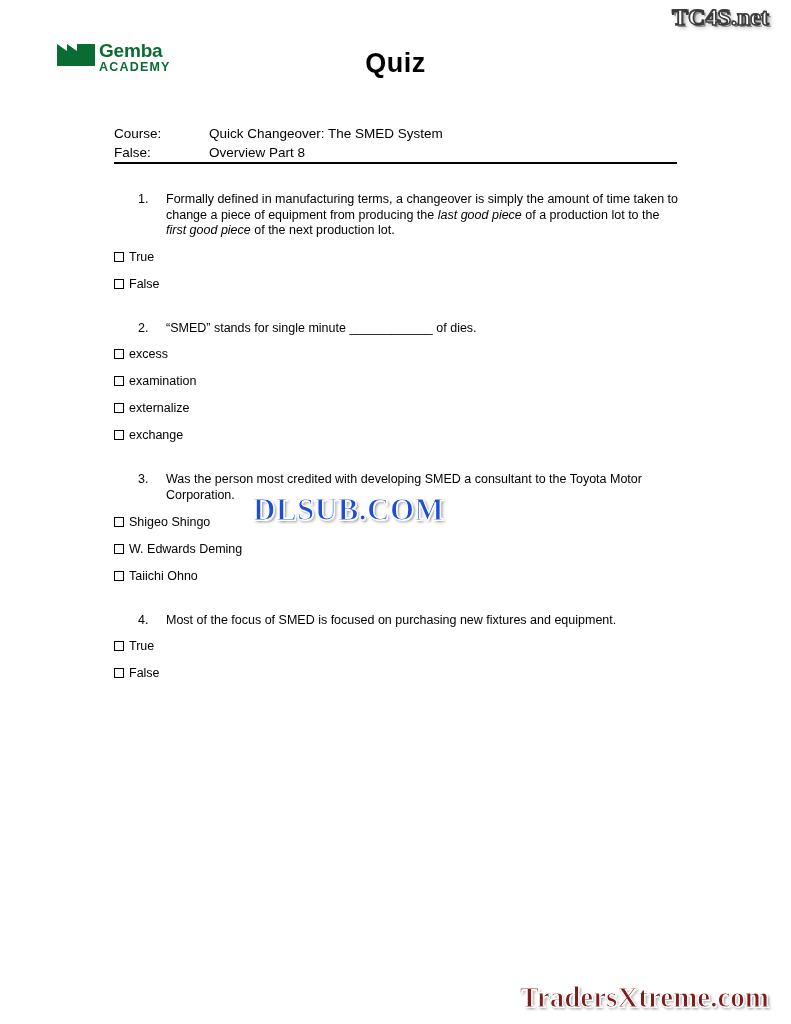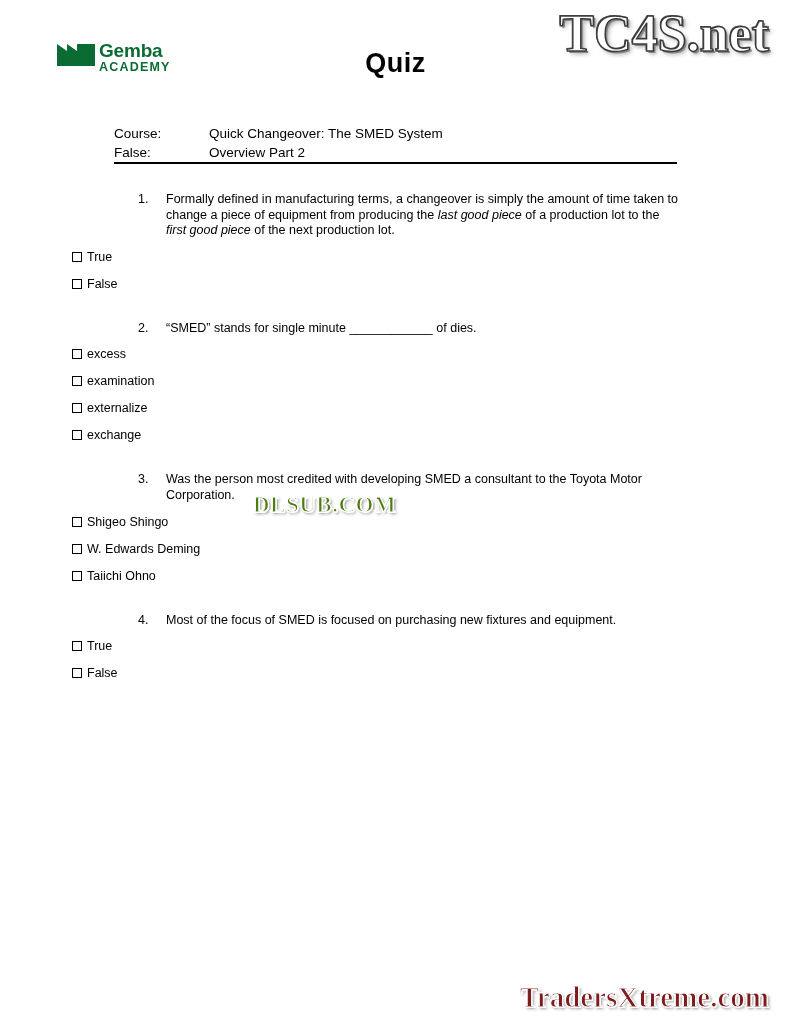--- a/index.html
+++ b/index.html
@@ -22,38 +22,38 @@
     background: #ffffff;
   }
 
   
   .wm-topright {
     position: absolute;
     top: 4px;
     right: 22px;
     font-family: "Liberation Serif", serif;
     font-weight: bold;
-    font-size: 52px;
+    font-size: 24px;
     color: #ffffff;
     -webkit-text-stroke: 1.5px #3a3a3a;
     text-shadow:
        2px 2px 0 #888,
       -1px -1px 0 #555,
        3px 3px 4px rgba(0,0,0,0.35);
     letter-spacing: 0px;
     white-space: nowrap;
   }
   .wm-center {
     position: absolute;
     top: 492px;
     left: 253px;
     font-family: "Liberation Serif", serif;
     font-weight: bold;
-    font-size: 23px;
-    color: #4d7c0f;
+    font-size: 31px;
+    color: #1d4ed8;
     -webkit-text-stroke: 1.2px #ffffff;
     text-shadow:
        1px 1px 0 #ffffff,
       -1px -1px 0 #ffffff,
        2px 2px 3px rgba(0,0,0,0.45);
     white-space: nowrap;
     letter-spacing: 0.5px;
   }
   .wm-bottom {
     position: absolute;
@@ -167,21 +167,21 @@
     line-height: 15.6px;
   }
   .q-text {
     font-size: 12.5px;
     line-height: 15.6px;
   }
   .q-text i { font-style: italic; }
 
   .options {
     margin-top: 11px;
-    padding-left: 72px;
+    padding-left: 114px;
   }
   .opt {
     display: flex;
     align-items: flex-start;
     margin-bottom: 13px;
   }
   .checkbox {
     width: 10px;
     height: 10px;
     border: 1px solid #000000;
@@ -211,21 +211,21 @@
 
   <div class="doc-title">Quiz</div>
 
   <div class="meta">
     <div class="meta-row">
       <div class="meta-label">Course:</div>
       <div class="meta-value">Quick Changeover: The SMED System</div>
     </div>
     <div class="meta-row">
       <div class="meta-label">False:</div>
-      <div class="meta-value">Overview Part 2</div>
+      <div class="meta-value">Overview Part 8</div>
     </div>
   </div>
   <div class="meta-rule"></div>
 
   <div class="questions">
       <div class="q">
         <div class="q-head">
           <div class="q-num">1.</div>
           <div class="q-text"><span>Formally defined in manufacturing terms, a changeover is simply the amount of time taken to change a piece of equipment from producing the </span><i>last good piece</i><span> of a production lot to the </span><i>first good piece</i><span> of the next production lot.</span></div>
         </div>

